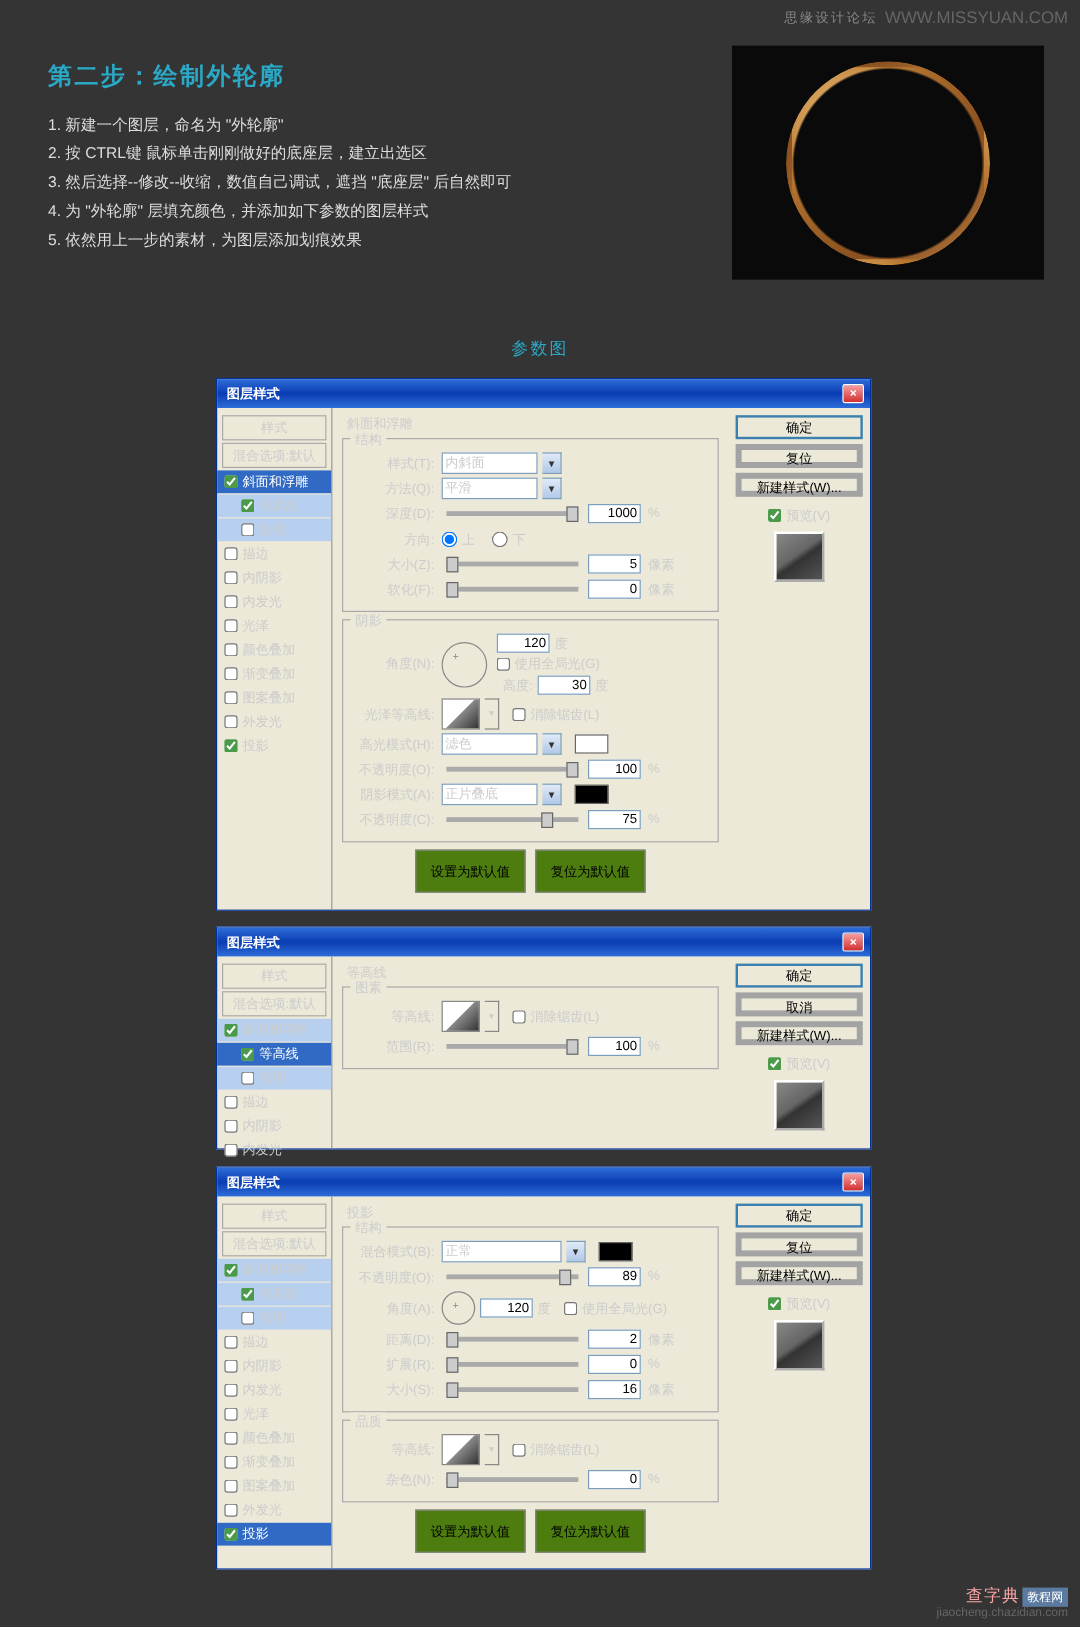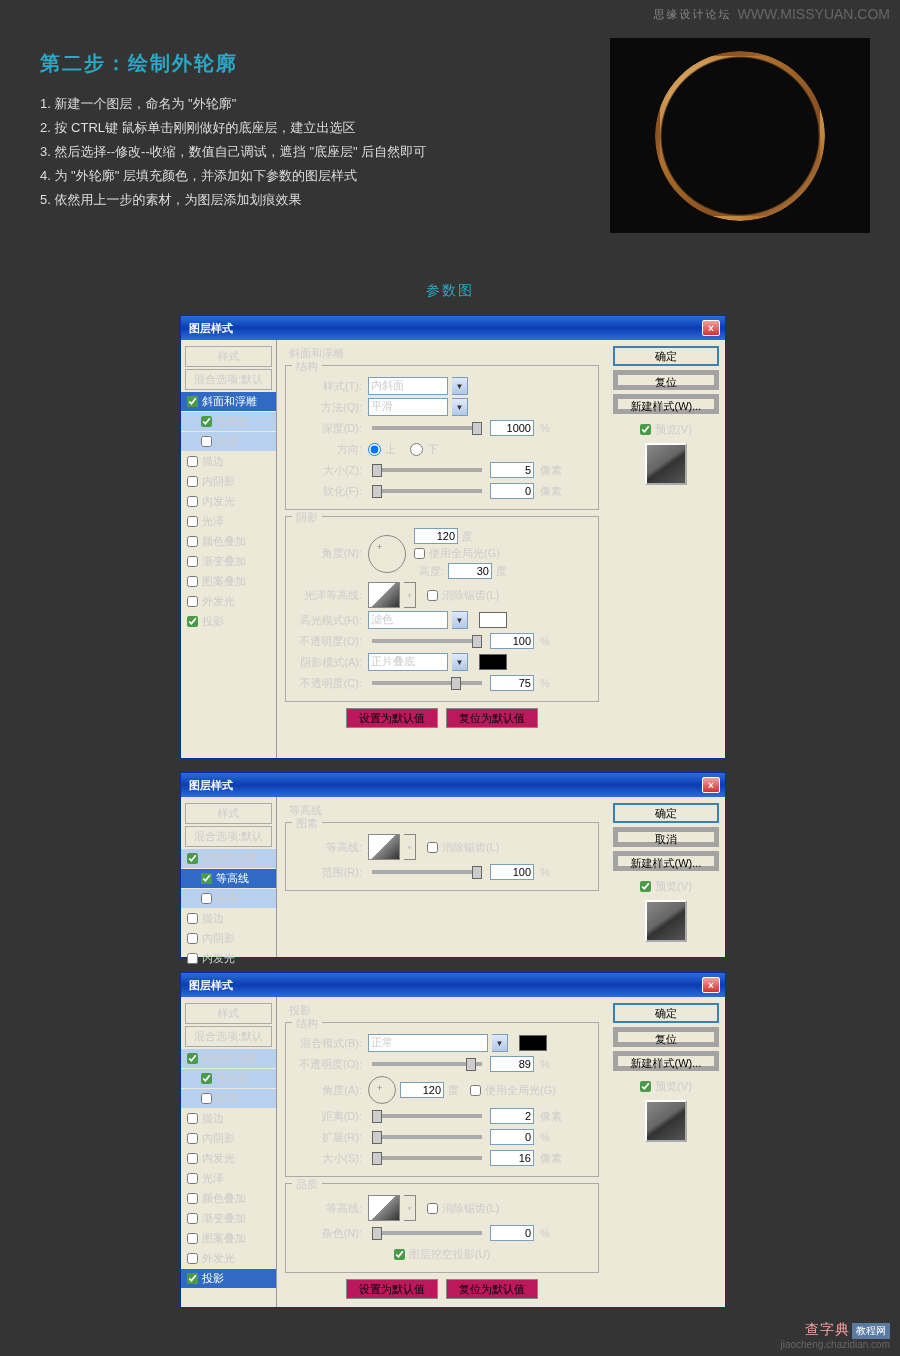--- a/index.html
+++ b/index.html
@@ -45,21 +45,21 @@
 .slider.s-left::after { left: 0; }
 .slider.s-75::after { left: 72%; }
 .slider.s-89::after { left: 85%; }
 .unit { margin-left: 2px; }
 .contour-swatch { width: 32px; height: 26px; border: 1px solid #888; background: linear-gradient(135deg, #fff 0%, #fff 48%, #888 50%, #333 100%); display: inline-block; }
 .swatch-btn { width: 12px; height: 26px; border: 1px solid #888; border-left: none; background: #ece9d8; display: inline-flex; align-items: center; justify-content: center; font-size: 7px; }
 .color-swatch { width: 28px; height: 16px; background: #000; border: 1px solid #666; display: inline-block; }
 .dial { width: 38px; height: 38px; border: 1px solid #888; border-radius: 50%; background: #ece9d8; position: relative; }
 .dial::after { content: '+'; position: absolute; top: 6px; left: 8px; font-size: 9px; color: #888; }
 .btn-row { display: flex; gap: 8px; justify-content: center; margin-top: 2px; }
-.ps-btn { height: 20px; padding: 0 12px; border: 1px solid #888; background: #be185d; font-size: 11px; }
+.ps-btn { height: 36px; padding: 0 12px; border: 1px solid #888; background: #4d7c0f; font-size: 11px; }
 
 .right-panel { width: 118px; padding: 6px 6px 0; }
 .right-btn { width: 100%; height: 20px; border: 5px solid #a3a3a3; background: #ece9d8; margin-bottom: 4px; font-size: 11px; }
 .right-btn.def { border: 2px solid #3c7fb1; }
 .preview-check { display: flex; align-items: center; gap: 4px; justify-content: center; margin: 4px 0; }
 .preview-swatch { width: 42px; height: 42px; margin: 6px auto; border: 2px outset #fff; background: linear-gradient(145deg, #888 0%, #666 45%, #333 55%, #555 100%); }
 
 .watermark-bot { position: absolute; bottom: 6px; right: 10px; text-align: right; color: #666; font-size: 10px; }
 .watermark-bot .big { font-size: 14px; color: #fca5a5; letter-spacing: 1px; }
 .watermark-bot .tag { display: inline-block; background: #5a7aa0; color: #fff; padding: 1px 4px; font-size: 10px; margin-left: 2px; }
@@ -357,21 +357,21 @@
         </div>
       <div class="side-item sel">
           <input type="checkbox" class="cb" checked="" style="">
           <span>投影</span>
         </div>
     </div>
     <div class="main-panel">
       <div class="sub-heading">投影</div>
       <div class="group">
         <span class="group-title">结构</span>
-        <div class="row"><span class="lbl">混合模式(B):</span><span class="selectbox" style="width:120px">正常</span><span class="dropdown-btn">▼</span>&nbsp;<span class="color-swatch"></span></div>
+        <div class="row"><span class="lbl">混合模式(B):</span><span class="selectbox" style="width:100px">正常</span><span class="dropdown-btn">▼</span>&nbsp;<span class="color-swatch"></span></div>
         <div class="row">
             <span class="lbl">不透明度(O):</span>
             <div class="slider s-89"></div>
             <input class="numbox" value="89" style="">
             <span class="unit">%</span>
           </div>
         <div class="row"><span class="lbl">角度(A):</span><div class="dial" style="width:28px;height:28px"></div><input class="numbox" value="120" style=""><span>度</span>&nbsp;<input type="checkbox" class="cb" style=""><span>使用全局光(G)</span></div>
         <div class="row">
             <span class="lbl">距离(D):</span>
             <div class="slider s-left"></div>
@@ -392,24 +392,20 @@
           </div>
       </div>
       <div class="group">
         <span class="group-title">品质</span>
         <div class="row"><span class="lbl">等高线:</span><span class="contour-swatch"></span><span class="swatch-btn">▼</span>&nbsp;<input type="checkbox" class="cb" style=""><span>消除锯齿(L)</span></div>
         <div class="row">
             <span class="lbl">杂色(N):</span>
             <div class="slider s-left"></div>
             <input class="numbox" value="0" style="">
             <span class="unit">%</span>
-          </div>
-        <div class="row" style="justify-content:center">
-            <input type="checkbox" class="cb" checked="" style="">
-            <span>图层挖空投影(U)</span>
           </div>
       </div>
       <div class="btn-row">
         <button class="ps-btn">设置为默认值</button>
         <button class="ps-btn">复位为默认值</button>
       </div>
     </div>
     <div class="right-panel">
       <button class="right-btn def">确定</button>
       <button class="right-btn">复位</button>

